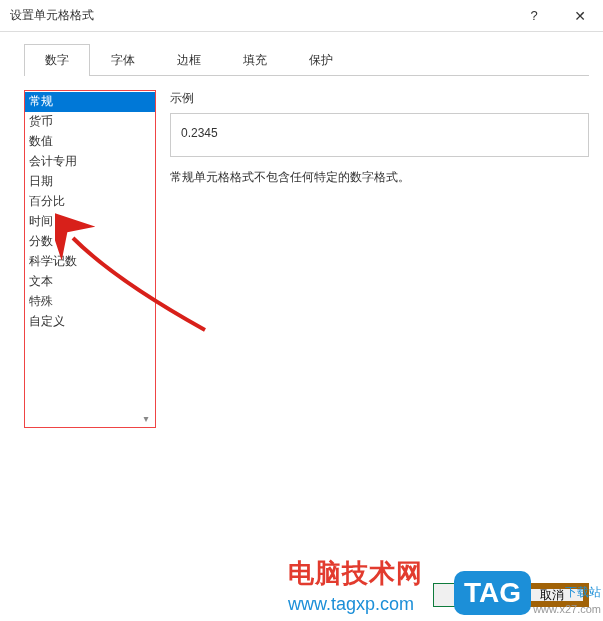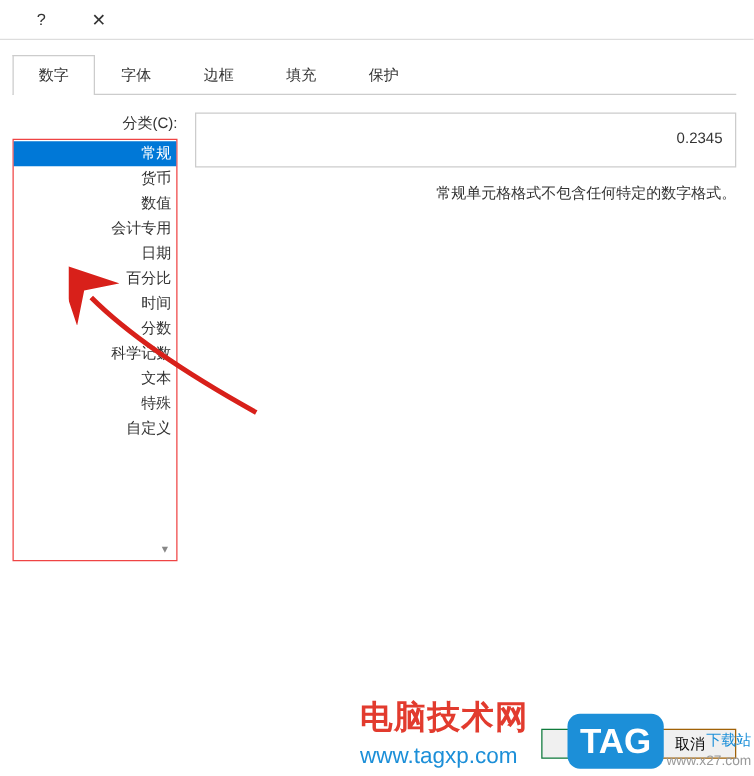--- a/index.html
+++ b/index.html
@@ -2,88 +2,89 @@
 <html><head>
 <meta charset="utf-8">
 <style>
   * { box-sizing: border-box; font-family: "Microsoft YaHei", "SimSun", sans-serif; }
   body { margin: 0; background: #fff; width: 603px; height: 621px; position: relative; overflow: hidden; }
   .titlebar { height: 32px; display: flex; align-items: center; padding-left: 10px; border-bottom: 1px solid #ddd; }
   .titlebar-text { font-size: 12px; color: #333; flex: 1; }
   .titlebar-btns { display: flex; height: 100%; }
   .titlebar-btn { width: 46px; display: flex; align-items: center; justify-content: center; font-size: 14px; color: #333; }
   .titlebar-btn.help { font-size: 13px; }
-  .content { padding: 12px 14px 0 10px; text-align: right; }
+  .content { padding: 12px 14px 0 24px; }
   .tabs { display: flex; border-bottom: 1px solid #ccc; }
   .tab { font-size: 12px; padding: 7px 20px; border: 1px solid transparent; border-bottom: none; margin-bottom: -1px; cursor: default; color: #333; }
   .tab.active { border-color: #ccc; background: #fff; }
   .panel { display: flex; padding-top: 14px; }
   .left-col { width: 132px; }
   .cat-label { font-size: 12px; color: #333; margin-bottom: 4px; }
   .listbox { border: 1px solid #ef4444; height: 338px; position: relative; background: #fff; }
   .listbox-inner { padding: 1px 0; }
   .list-item { font-size: 12px; padding: 1px 4px 2px 4px; color: #333; }
   .list-item.selected { background: #0078d7; color: #fff; }
   .scroll-stub { position: absolute; right: 1px; bottom: 1px; width: 16px; height: 16px; display:flex; align-items:center; justify-content:center; color:#888; font-size:10px; }
   .right-col { flex: 1; padding-left: 14px; }
   .sample-label { font-size: 12px; color: #333; margin-bottom: 6px; }
   .sample-box { border: 1px solid #ccc; height: 44px; padding: 12px 10px; font-size: 12px; color: #333; }
   .desc { font-size: 12px; color: #333; margin-top: 12px; }
   .footer { position: absolute; bottom: 14px; right: 14px; display: flex; gap: 8px; }
-  .btn { width: 74px; height: 24px; border: 1px solid #a16207; background: #f0f0f0; font-size: 12px; display:flex; align-items:center; justify-content:center; }
+  .btn { width: 74px; height: 24px; border: 6px solid #a16207; background: #f0f0f0; font-size: 12px; display:flex; align-items:center; justify-content:center; }
   .btn.primary { border: 1px solid #0f7b3c; }
   .arrow-svg { position: absolute; left: 55px; top: 130px; pointer-events: none; }
   .watermark1 { position: absolute; bottom: 30px; left: 288px; font-size: 26px; font-weight: bold; color: #e23b2e; font-family: Liberation Mono, monospace; letter-spacing: 1px; }
   .watermark2 { position: absolute; bottom: 6px; left: 288px; font-size: 18px; color: #1c8fd8; font-family: Arial, sans-serif; }
   .tag-badge { position: absolute; bottom: 6px; right: 72px; background: #1c8fd8; color: #fff; font-size: 28px; font-weight: bold; padding: 6px 10px 6px 10px; border-radius: 10px; font-family: Arial, sans-serif; margin-left: 24px; }
   .tag-sub { position: absolute; bottom: 20px; right: 2px; font-size: 12px; color: #1c8fd8; }
   .tag-sub2 { position: absolute; bottom: 6px; right: 2px; font-size: 11px; color: #999; }
 </style>
 </head>
 <body>
 
 <div class="titlebar">
+  <span class="titlebar-text">设置单元格格式</span>
   <div class="titlebar-btns">
     <div class="titlebar-btn help">?</div>
     <div class="titlebar-btn">✕</div>
   </div>
 </div>
 
 <div class="content">
   <div class="tabs">
     <div class="tab active">数字</div>
     <div class="tab">字体</div>
     <div class="tab">边框</div>
     <div class="tab">填充</div>
     <div class="tab">保护</div>
   </div>
 
   <div class="panel">
     <div class="left-col">
-      <div class="cat-label">分类(C):</div>
       <div class="listbox">
         <div class="listbox-inner">
           <div class="list-item selected">常规</div>
           <div class="list-item">货币</div>
           <div class="list-item">数值</div>
           <div class="list-item">会计专用</div>
           <div class="list-item">日期</div>
           <div class="list-item">百分比</div>
           <div class="list-item">时间</div>
           <div class="list-item">分数</div>
           <div class="list-item">科学记数</div>
           <div class="list-item">文本</div>
           <div class="list-item">特殊</div>
           <div class="list-item">自定义</div>
         </div>
         <div class="scroll-stub">▾</div>
       </div>
     </div>
 
     <div class="right-col">
+      <div class="sample-label">示例</div>
       <div class="sample-box">
         <span>0.2345</span>
       </div>
       <div class="desc">常规单元格格式不包含任何特定的数字格式。</div>
     </div>
   </div>
 </div>
 
 <div class="footer">
   <div class="btn primary">确定</div>

